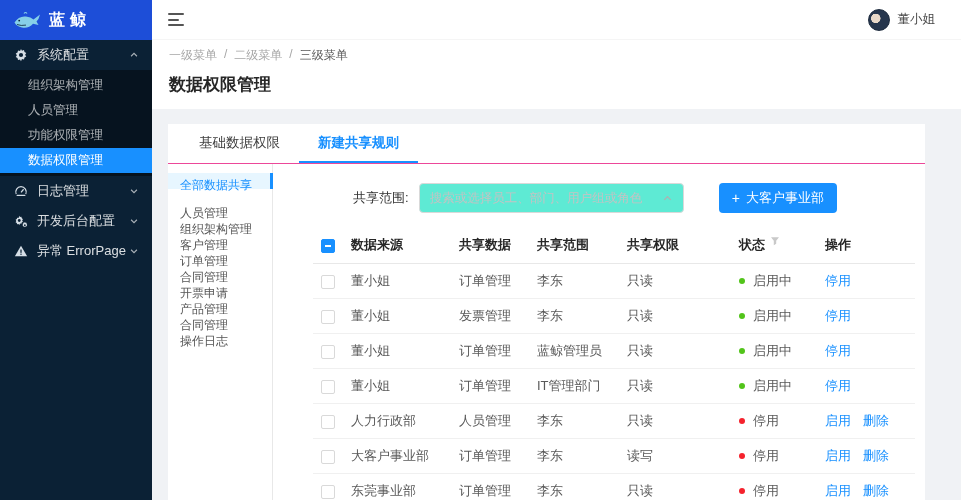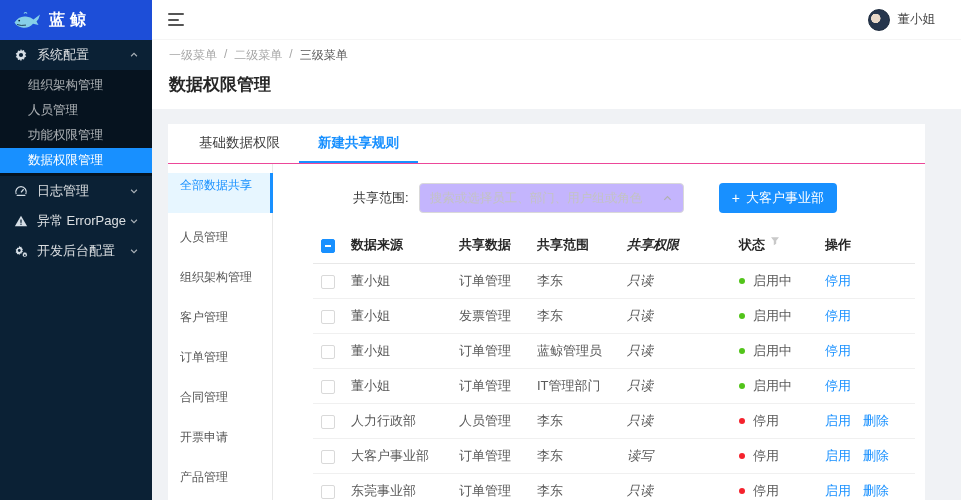--- a/index.html
+++ b/index.html
@@ -38,39 +38,39 @@
 
   .content { flex:1; min-height:0; padding:15px 36px 0 16px; }
   .card { background:#fff; height:110%; display:flex; flex-direction:column; }
 
   .tabbar { display:flex; padding:0 12px; border-bottom:1px solid #ec4899; flex-shrink:0; }
   .tab { padding:10px 19px 9px; font-size:13.5px; color:#3e3e3e; cursor:pointer; border-bottom:2px solid transparent; }
   .tab.active { color:#1890ff; border-bottom-color:#1890ff; font-weight:bold; }
 
   .card-body { flex:1; display:flex; min-height:0; }
   .share-menu { width:105px; flex-shrink:0; border-right:1px solid #e8e8e8; padding-top:9px; }
-  .sm-item { height:40px; line-height:25px; padding-left:12px; font-size:12px; color:#555; cursor:pointer; position:relative; white-space:nowrap; }
+  .sm-item { height:16px; line-height:25px; padding-left:12px; font-size:12px; color:#555; cursor:pointer; position:relative; white-space:nowrap; }
   .sm-item.active { background:#e7f6ff; color:#1890ff; margin-bottom:12px; }
   .sm-item.active::after { content:""; position:absolute; right:-1px; top:0; bottom:0; width:3px; background:#1890ff; }
 
   .pane { flex:1; min-width:0; padding:19px 10px 0 40px; display:flex; flex-direction:column; }
   .filter-row { display:flex; align-items:center; flex-shrink:0;margin-left:40px; }
   .filter-label { font-size:13px; color:#333; margin-right:10px; white-space:nowrap; }
-  .select { width:265px; height:30px; border:1px solid #d9d9d9; border-radius:4px; display:flex; align-items:center; padding:0 10px; background:#c4b5fd; cursor:pointer; }
+  .select { width:265px; height:30px; border:1px solid #d9d9d9; border-radius:4px; display:flex; align-items:center; padding:0 10px; background:#5eead4; cursor:pointer; }
   .select input { flex:1; border:none; outline:none; font-size:12.5px; color:#333; font-family:inherit; background:transparent; }
   .select input::placeholder { color:#c3c3c3; }
   .select .chevup { width:11px; height:11px; color:#b0b0b0; display:inline-flex; }
   .create-btn { margin-left:auto; margin-right:78px; height:30px; background:#1890ff; color:#fff; border:none; border-radius:4px; padding:0 13px; font-size:13px; display:flex; align-items:center; gap:6px; cursor:pointer; font-family:inherit; }
   .create-btn .plus { font-size:14px; }
 
   .table-wrap { margin-top:13px; }
   table { width:100%; border-collapse:collapse; font-size:13px; color:#595959; table-layout:fixed; }
   th { text-align:left; font-weight:bold; color:#262626; padding:10px 8px 9px; border-bottom:1px solid #e8e8e8; white-space:nowrap; }
   td { padding:8px 8px; border-bottom:1px solid #f0f0f0; white-space:nowrap; overflow:hidden; }
-  .col-cb { width:30px; } .c0 { width:108px; } .c1 { width:78px; } .c2 { width:90px; } .c3 { width:112px;font-style:italic; } .c4 { width:86px; } .c5 { width:auto; }
+  .col-cb { width:30px; } .c0 { width:108px; } .c1 { width:78px; } .c2 { width:90px; } .c3 { width:112px; } .c4 { width:86px; } .c5 { width:auto; }
   .cb { width:14px; height:14px; border:1px solid #d9d9d9; border-radius:2px; background:#fff; display:inline-block; vertical-align:middle; cursor:pointer; position:relative; }
   .cb.indeterminate { background:#1890ff; border-color:#1890ff; }
   .cb.indeterminate::after { content:""; position:absolute; left:3px; right:3px; top:5.5px; height:1.8px; background:#fff; }
   .dot { width:6px; height:6px; border-radius:50%; display:inline-block; margin-right:8px; vertical-align:1px; }
   .dot.on { background:#52c41a; } .dot.off { background:#f5222d; }
   .lnk { color:#1890ff; cursor:pointer; margin-right:12px; }
   .th-flex { display:inline-flex; align-items:flex-start; gap:5px; }
   .funnel { width:10px; height:10px; color:#c9c9c9; display:inline-flex; }
 </style>
 </head>
@@ -120,42 +120,42 @@
         <span class="mlabel">日志管理</span>
         <span class="icon chev">
           <svg viewBox="0 0 12 12">
             <polyline points="2.5,4.5 6,8 9.5,4.5" fill="none" stroke="currentColor" stroke-width="1.3"></polyline>
           </svg>
         </span>
       </div>
       <div class="menu-root">
         <span class="icon">
           <svg viewBox="0 0 16 16">
-            <path d="M8 2L15 14H1z" fill="currentColor"></path>
-            <rect x="7.3" y="6.3" width="1.4" height="3.8" fill="#0b2135"></rect>
-            <rect x="7.3" y="11" width="1.4" height="1.4" fill="#0b2135"></rect>
-          </svg>
-        </span>
-        <span class="mlabel">异常 ErrorPage</span>
-        <span class="icon chev">
-          <svg viewBox="0 0 12 12">
-            <polyline points="2.5,4.5 6,8 9.5,4.5" fill="none" stroke="currentColor" stroke-width="1.3"></polyline>
-          </svg>
-        </span>
-      </div>
-      <div class="menu-root">
-        <span class="icon">
-          <svg viewBox="0 0 16 16">
             <path d="M6 2l.8 1.4 1.6-.4.4 1.6L10.2 6l-.9 1.4.9 1.4-1.4.8-.4 1.6-1.6-.4L6 12.8 5.2 11.4l-1.6.4-.4-1.6L1.8 9.4l.9-1.4-.9-1.4 1.4-.8.4-1.6 1.6.4z" fill="currentColor"></path>
             <circle cx="6" cy="7.4" r="1.6" fill="#0b2135"></circle>
             <path d="M12.4 9.2l.5.9 1-.3.3 1 .9.5-.6.9.6.9-.9.5-.3 1-1-.3-.5.9-.5-.9-1 .3-.3-1-.9-.5.6-.9-.6-.9.9-.5.3-1 1 .3z" fill="currentColor"></path>
             <circle cx="12.4" cy="12.8" r="1" fill="#0b2135"></circle>
           </svg>
         </span>
         <span class="mlabel">开发后台配置</span>
+        <span class="icon chev">
+          <svg viewBox="0 0 12 12">
+            <polyline points="2.5,4.5 6,8 9.5,4.5" fill="none" stroke="currentColor" stroke-width="1.3"></polyline>
+          </svg>
+        </span>
+      </div>
+      <div class="menu-root">
+        <span class="icon">
+          <svg viewBox="0 0 16 16">
+            <path d="M8 2L15 14H1z" fill="currentColor"></path>
+            <rect x="7.3" y="6.3" width="1.4" height="3.8" fill="#0b2135"></rect>
+            <rect x="7.3" y="11" width="1.4" height="1.4" fill="#0b2135"></rect>
+          </svg>
+        </span>
+        <span class="mlabel">异常 ErrorPage</span>
         <span class="icon chev">
           <svg viewBox="0 0 12 12">
             <polyline points="2.5,4.5 6,8 9.5,4.5" fill="none" stroke="currentColor" stroke-width="1.3"></polyline>
           </svg>
         </span>
       </div>
     </nav>
 </aside>
 
 <div class="main">

